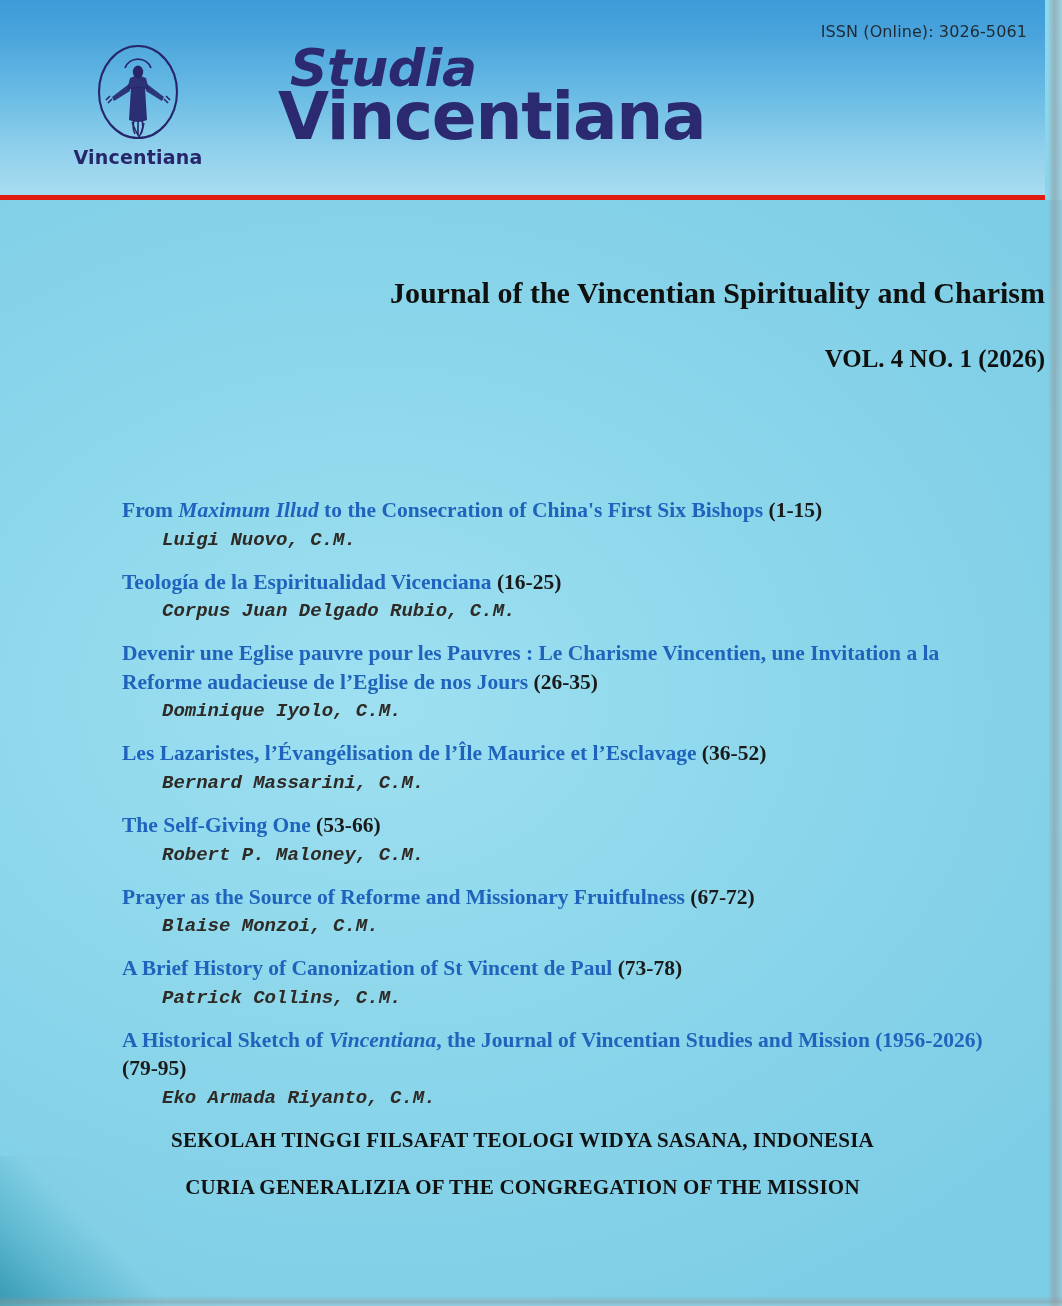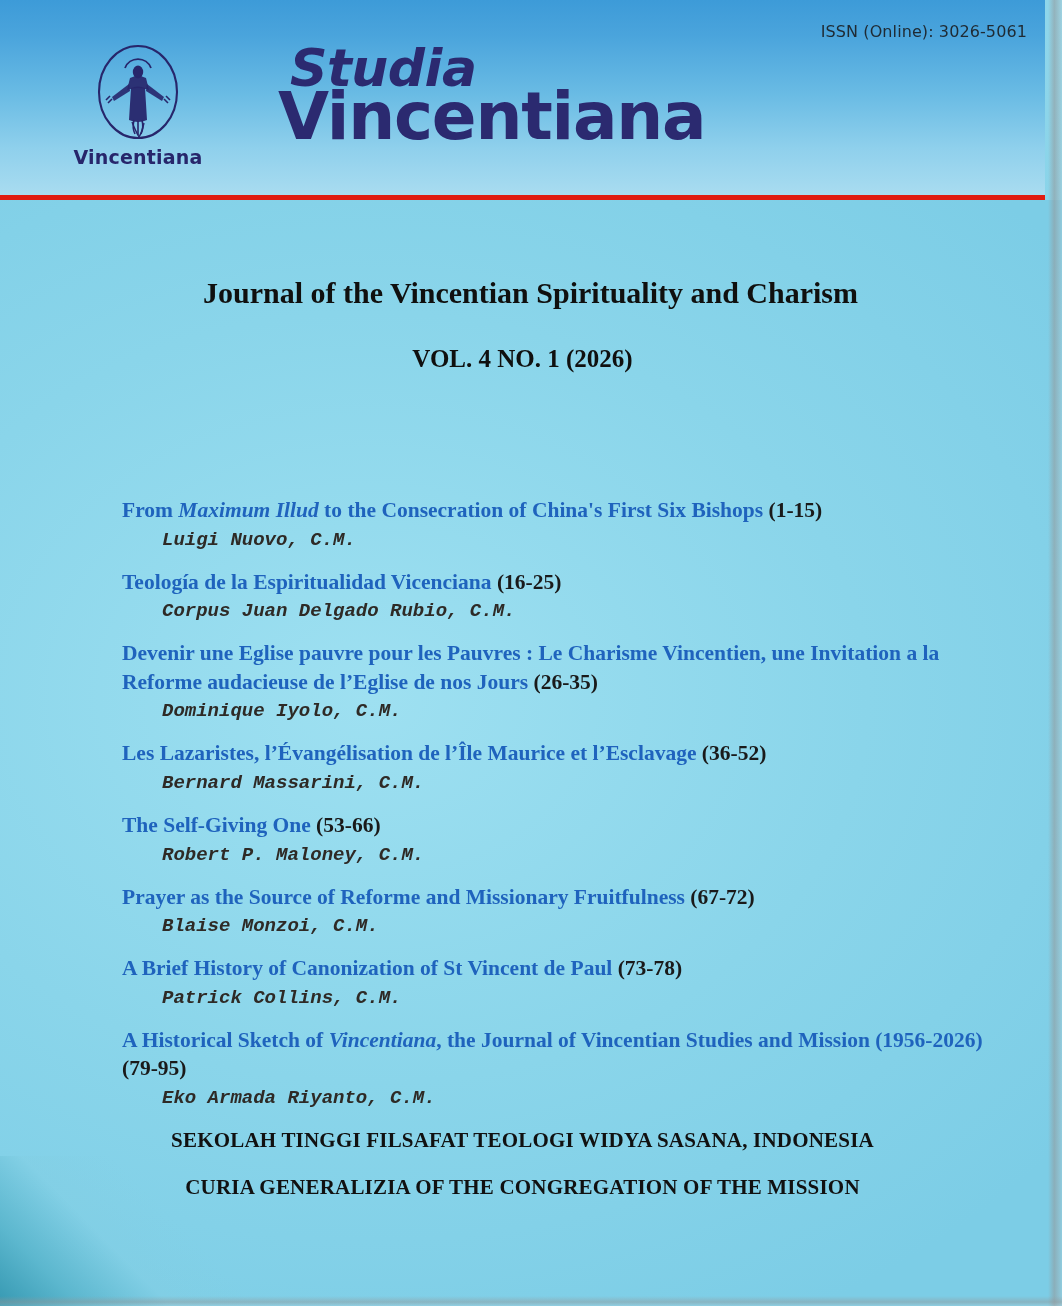--- a/index.html
+++ b/index.html
@@ -125,31 +125,31 @@
     letter-spacing: -1.2px;
     display: block;
     margin-top: -10px;
   }
 
   
   .journal-title {
     position: absolute;
     left: 16px; right: 17px;
     top: 276px;
-    text-align: center;
+    text-align: right;
     font-family: "Liberation Serif", serif;
     font-weight: bold;
     font-size: 30px;
     color: #10100f;
   }
   .vol-line {
     position: absolute;
     left: 0; right: 17px;
     top: 345px;
-    text-align: center;
+    text-align: right;
     font-family: "Liberation Serif", serif;
     font-weight: bold;
     font-size: 25px;
     color: #10100f;
   }
 
   
   .toc {
     position: absolute;
     left: 118px;

